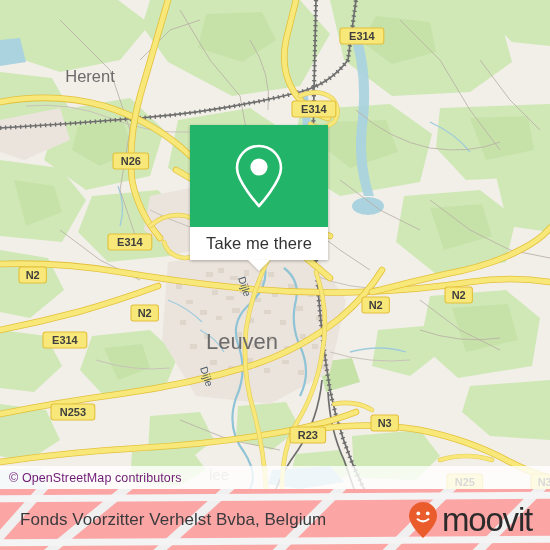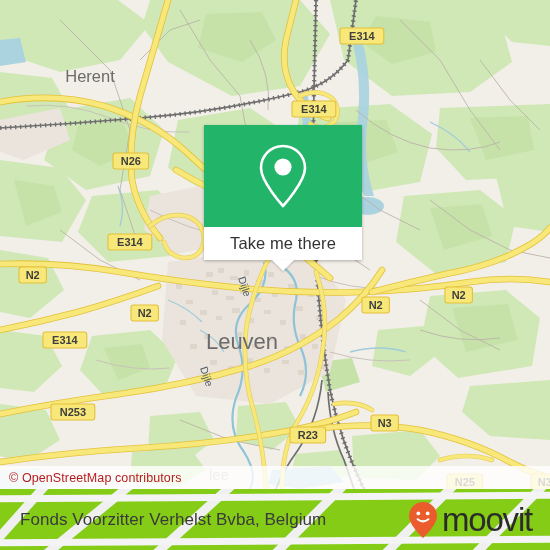--- a/index.html
+++ b/index.html
@@ -18,27 +18,27 @@
   }
   .map svg{position:absolute;left:0;top:0;}
 
   
   .attrib{
     position:absolute;left:0;bottom:0;width:550px;height:23px;
     background:rgba(255,255,255,0.80);
     display:flex;align-items:center;
   }
   .attrib span{
-    font-size:12.5px;color:#b91c1c;padding-left:9px;
+    font-size:12.5px;color:#701a75;padding-left:9px;
     letter-spacing:.1px;
   }
 
   
   .card{
-    position:absolute;left:204px;top:125px;width:158px;height:135px;
+    position:absolute;left:190px;top:125px;width:138px;height:135px;
     box-shadow:0 1px 3px rgba(0,0,0,.28);
   }
   .card-top{
     height:102px;background:#22b469;
     display:flex;align-items:center;justify-content:center;
   }
   .card-bottom{
     height:33px;background:#ffffff;
     display:flex;align-items:center;justify-content:center;
   }
@@ -50,21 +50,21 @@
     width:0;height:0;
     border-left:11px solid transparent;
     border-right:11px solid transparent;
     border-top:11px solid #ffffff;
     filter:drop-shadow(0 1px 1px rgba(0,0,0,.20));
   }
 
   
   .footer{
     position:absolute;left:0;top:489px;width:550px;height:61px;
-    background:#84cc16;overflow:hidden;
+    background:#fca5a5;overflow:hidden;
     display:flex;align-items:center;
   }
   .footer-bg{position:absolute;left:0;top:0;opacity:1;}
   .footer-title{
     position:relative;z-index:2;
     padding-left:20px;font-size:17px;color:#3a3a3c;
     letter-spacing:.05px;white-space:nowrap;
   }
   .brand{
     position:absolute;z-index:2;right:18px;top:50%;

